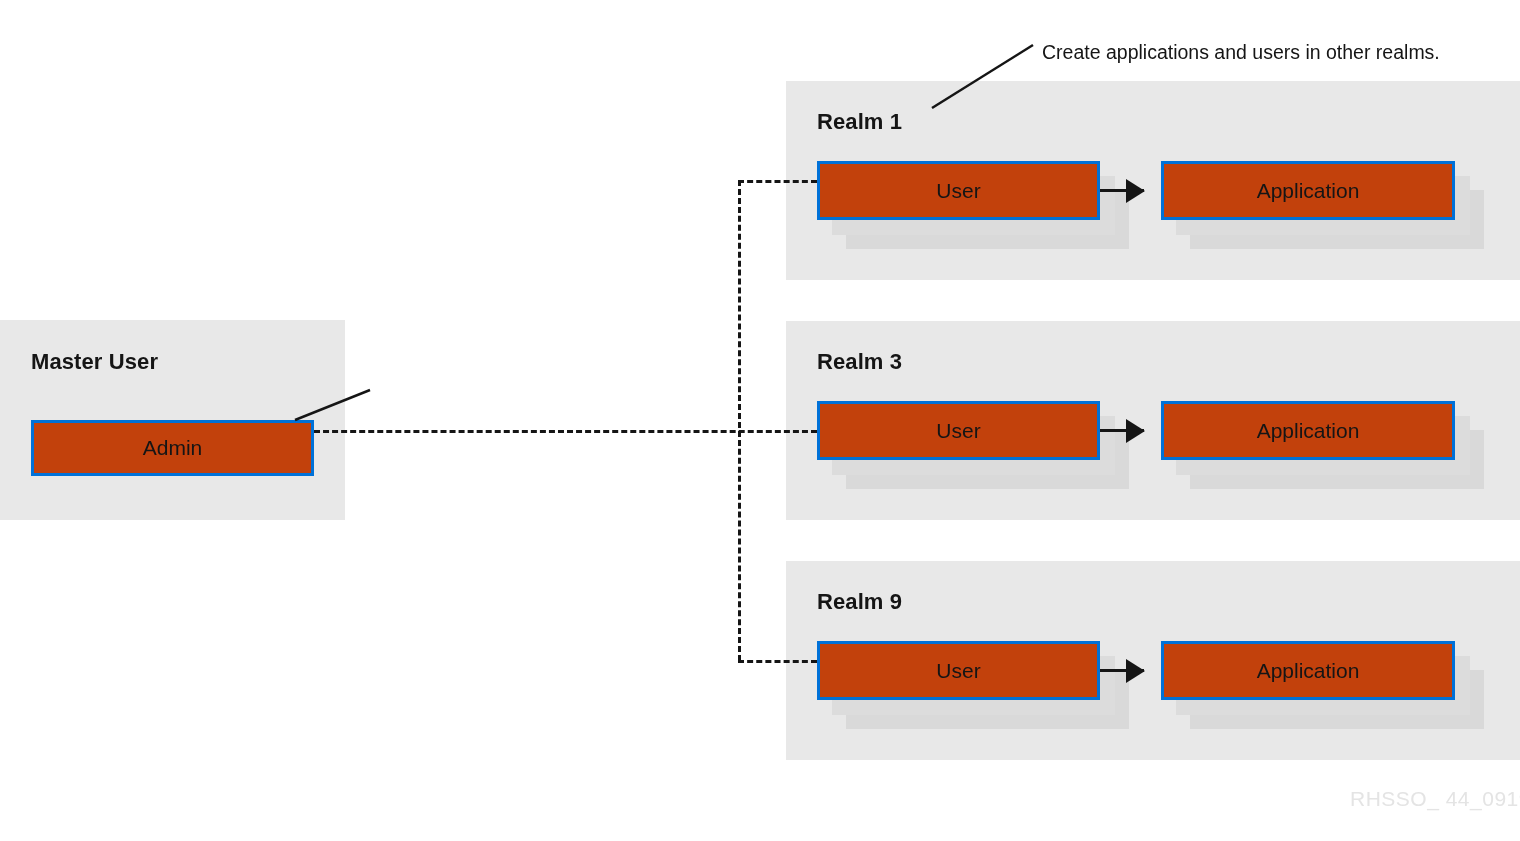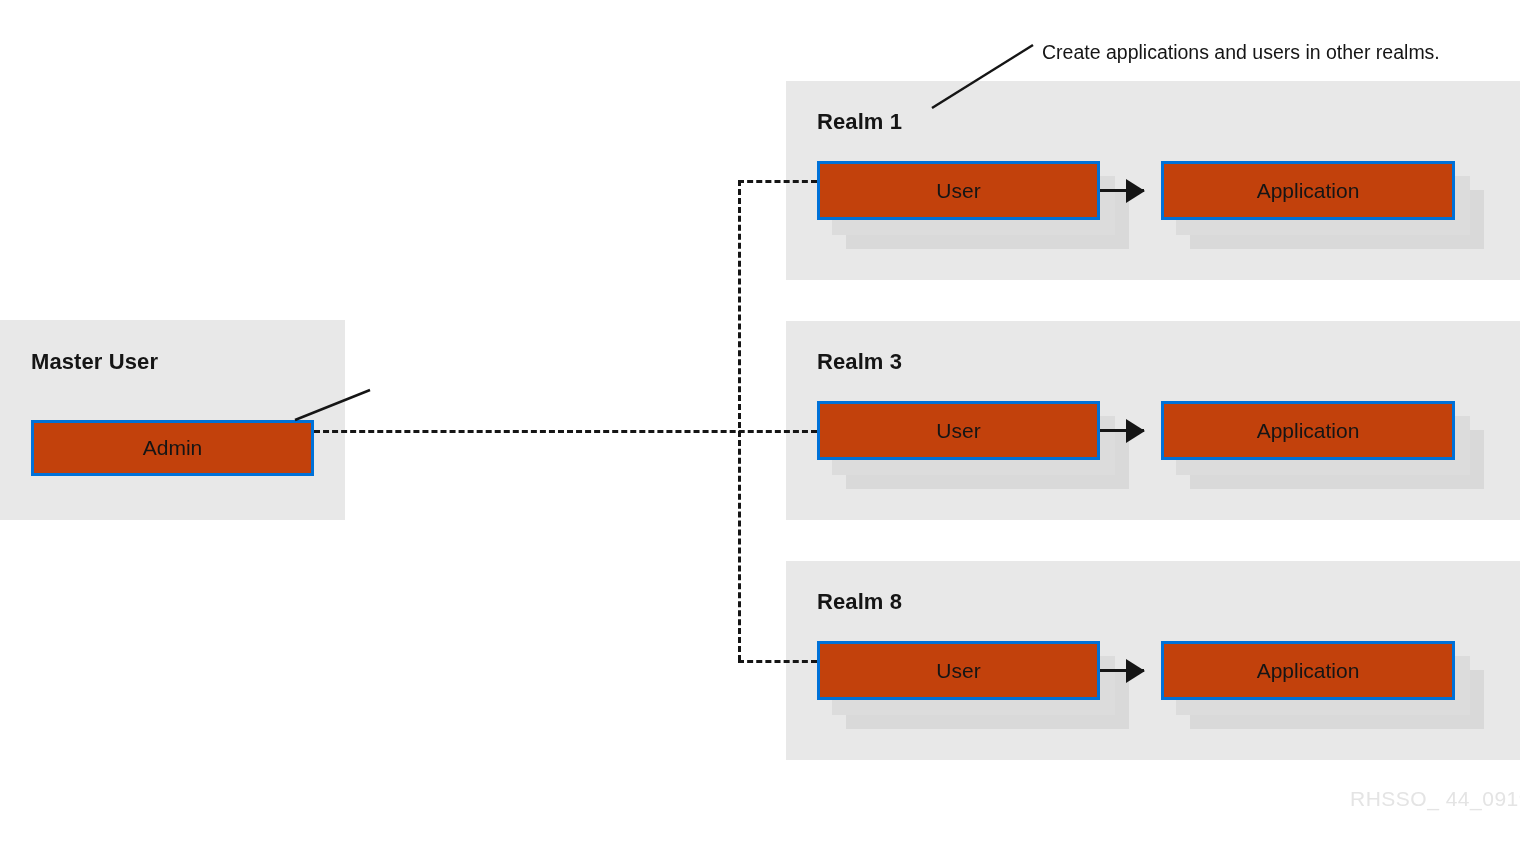--- a/index.html
+++ b/index.html
@@ -153,21 +153,21 @@
   <div class="arrow" style="left:1100px; top:429px; width:44px;"></div>
 
   <div class="boxgroup" style="left:1161px; top:401px; width:294px; height:59px;">
     <div class="shadow-card s2" style="left:29px; top:29px; width:294px; height:59px;"></div>
     <div class="shadow-card" style="left:15px; top:15px; width:294px; height:59px;"></div>
     <div class="box" style="width:294px; height:59px;">Application</div>
   </div>
 
   <div class="panel" style="left:786px; top:561px; width:734px; height:199px;"></div>
 
-  <div class="panel-title" style="left:817px; top:589px;">Realm 8</div>
+  <div class="panel-title" style="left:817px; top:589px;">Realm 9</div>
 
   <div class="boxgroup" style="left:817px; top:641px; width:283px; height:59px;">
     <div class="shadow-card s2" style="left:29px; top:29px; width:283px; height:59px;"></div>
     <div class="shadow-card" style="left:15px; top:15px; width:283px; height:59px;"></div>
     <div class="box" style="width:283px; height:59px;">User</div>
   </div>
 
   <div class="arrow" style="left:1100px; top:669px; width:44px;"></div>
 
   <div class="boxgroup" style="left:1161px; top:641px; width:294px; height:59px;">

